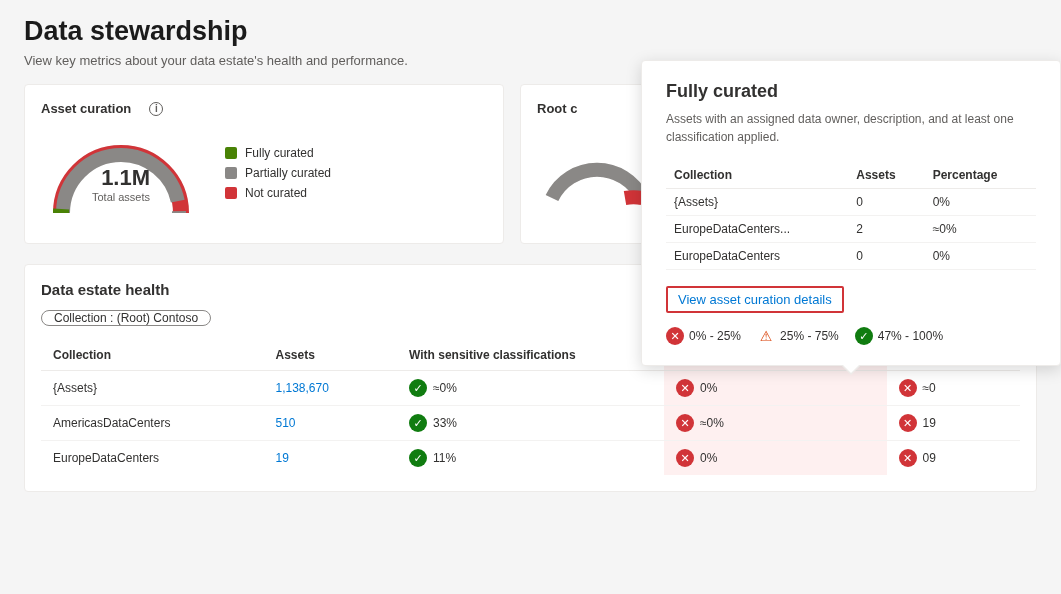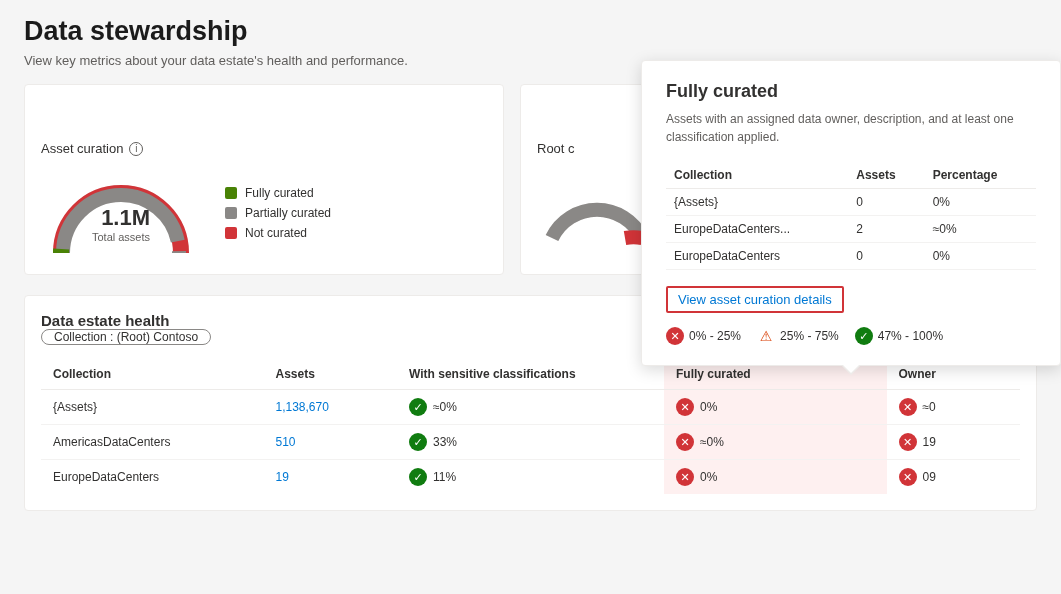--- a/index.html
+++ b/index.html
@@ -50,27 +50,26 @@
       min-height: 160px;
     }
 
     .card-asset-partial {
       width: 220px;
       min-height: 160px;
     }
 
     .card-title {
       font-size: 13px;
-      font-weight: 400;
+      font-weight: 700;
       color: #323130;
       margin-bottom: 12px;
       display: flex;
       align-items: center;
-      gap: 6px;
-      margin-top: 40px;
+      gap: 18px;
     }
 
     .info-icon {
       width: 14px;
       height: 14px;
       border: 1px solid #605e5c;
       border-radius: 50%;
       display: inline-flex;
       align-items: center;
       justify-content: center;
@@ -139,20 +138,21 @@
     .health-section {
       background: #fff;
       border: 1px solid #edebe9;
       border-radius: 4px;
       padding: 16px;
     }
 
     .section-title {
       font-size: 15px;
       font-weight: 600;
+      margin-bottom: 12px;
     }
 
     .filter-pill {
       display: inline-flex;
       align-items: center;
       border: 1px solid #8a8886;
       border-radius: 16px;
       padding: 0 12px;
       font-size: 12px;
       cursor: pointer;

